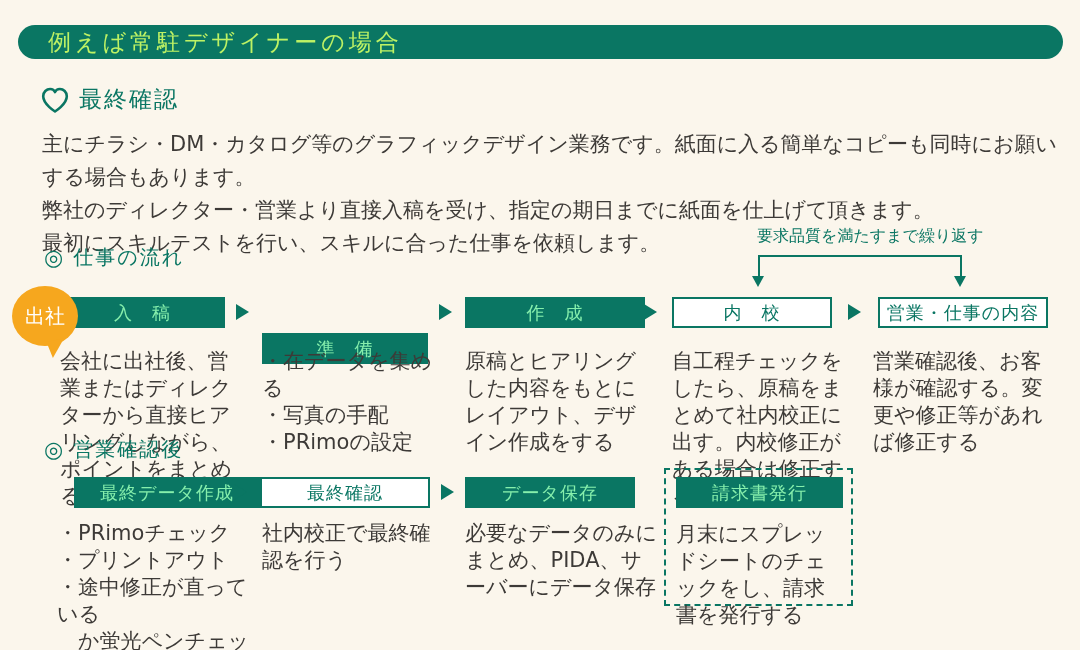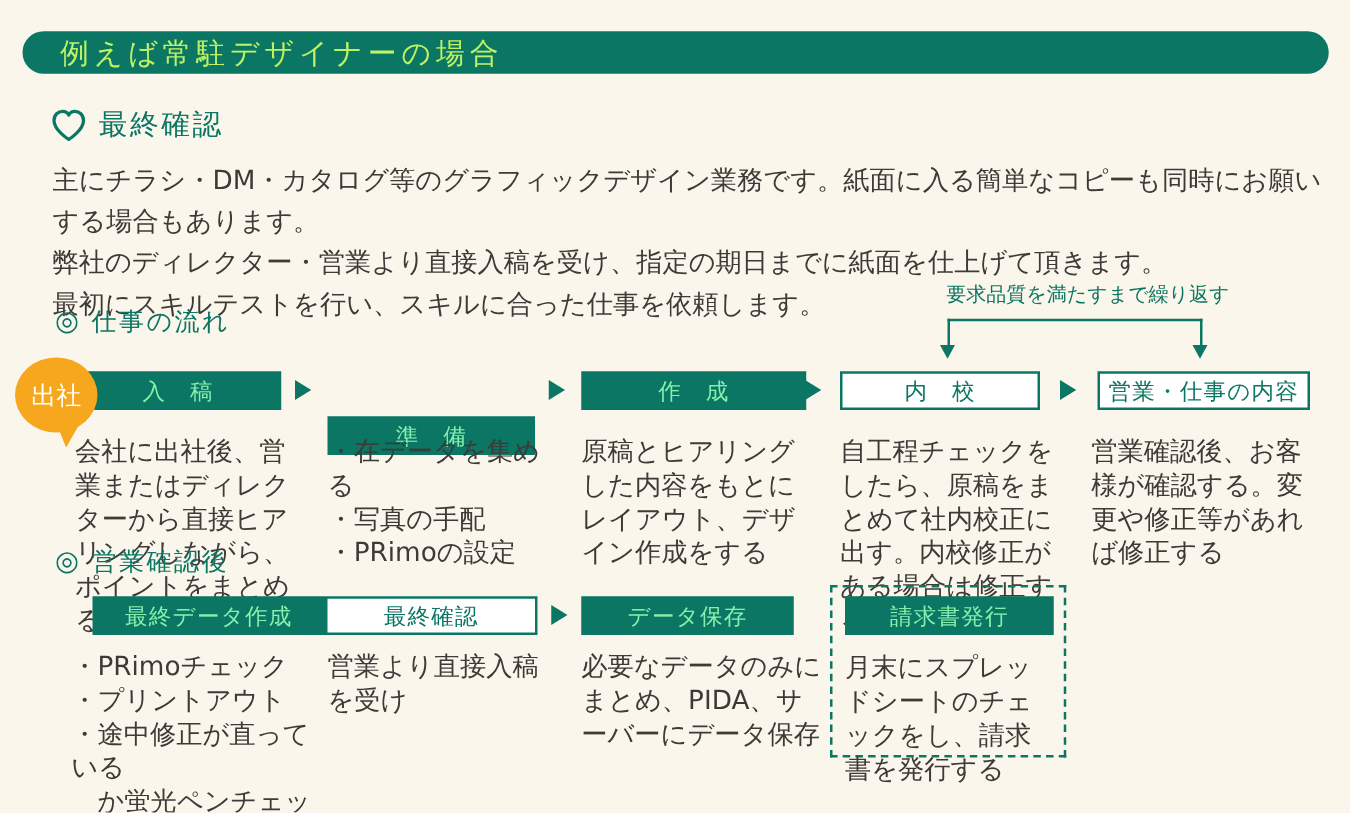--- a/index.html
+++ b/index.html
@@ -141,17 +141,17 @@
   <div class="flow-box solid" style="left:676px;top:477px;width:167px;">請求書発行</div>
 
   <div class="arrow-right" style="left:234px;top:484px;"></div>
   <div class="arrow-right" style="left:441px;top:484px;"></div>
 
   <div class="desc" style="left:57px;top:520px;width:192px;">・PRimoチェック
 ・プリントアウト
 ・途中修正が直っている
 　か蛍光ペンチェック
 ・最終前チェック</div>
-  <div class="desc" style="left:262px;top:520px;width:185px;">営業より直接入稿を受け</div>
+  <div class="desc" style="left:262px;top:520px;width:185px;">社内校正で最終確認を行う</div>
   <div class="desc" style="left:465px;top:520px;width:192px;">必要なデータのみにまとめ、PIDA、サーバーにデータ保存</div>
   <div class="desc" style="left:676px;top:521px;width:168px;">月末にスプレッドシートのチェックをし、請求書を発行する</div>
 
 </div>
 
 </body></html>

